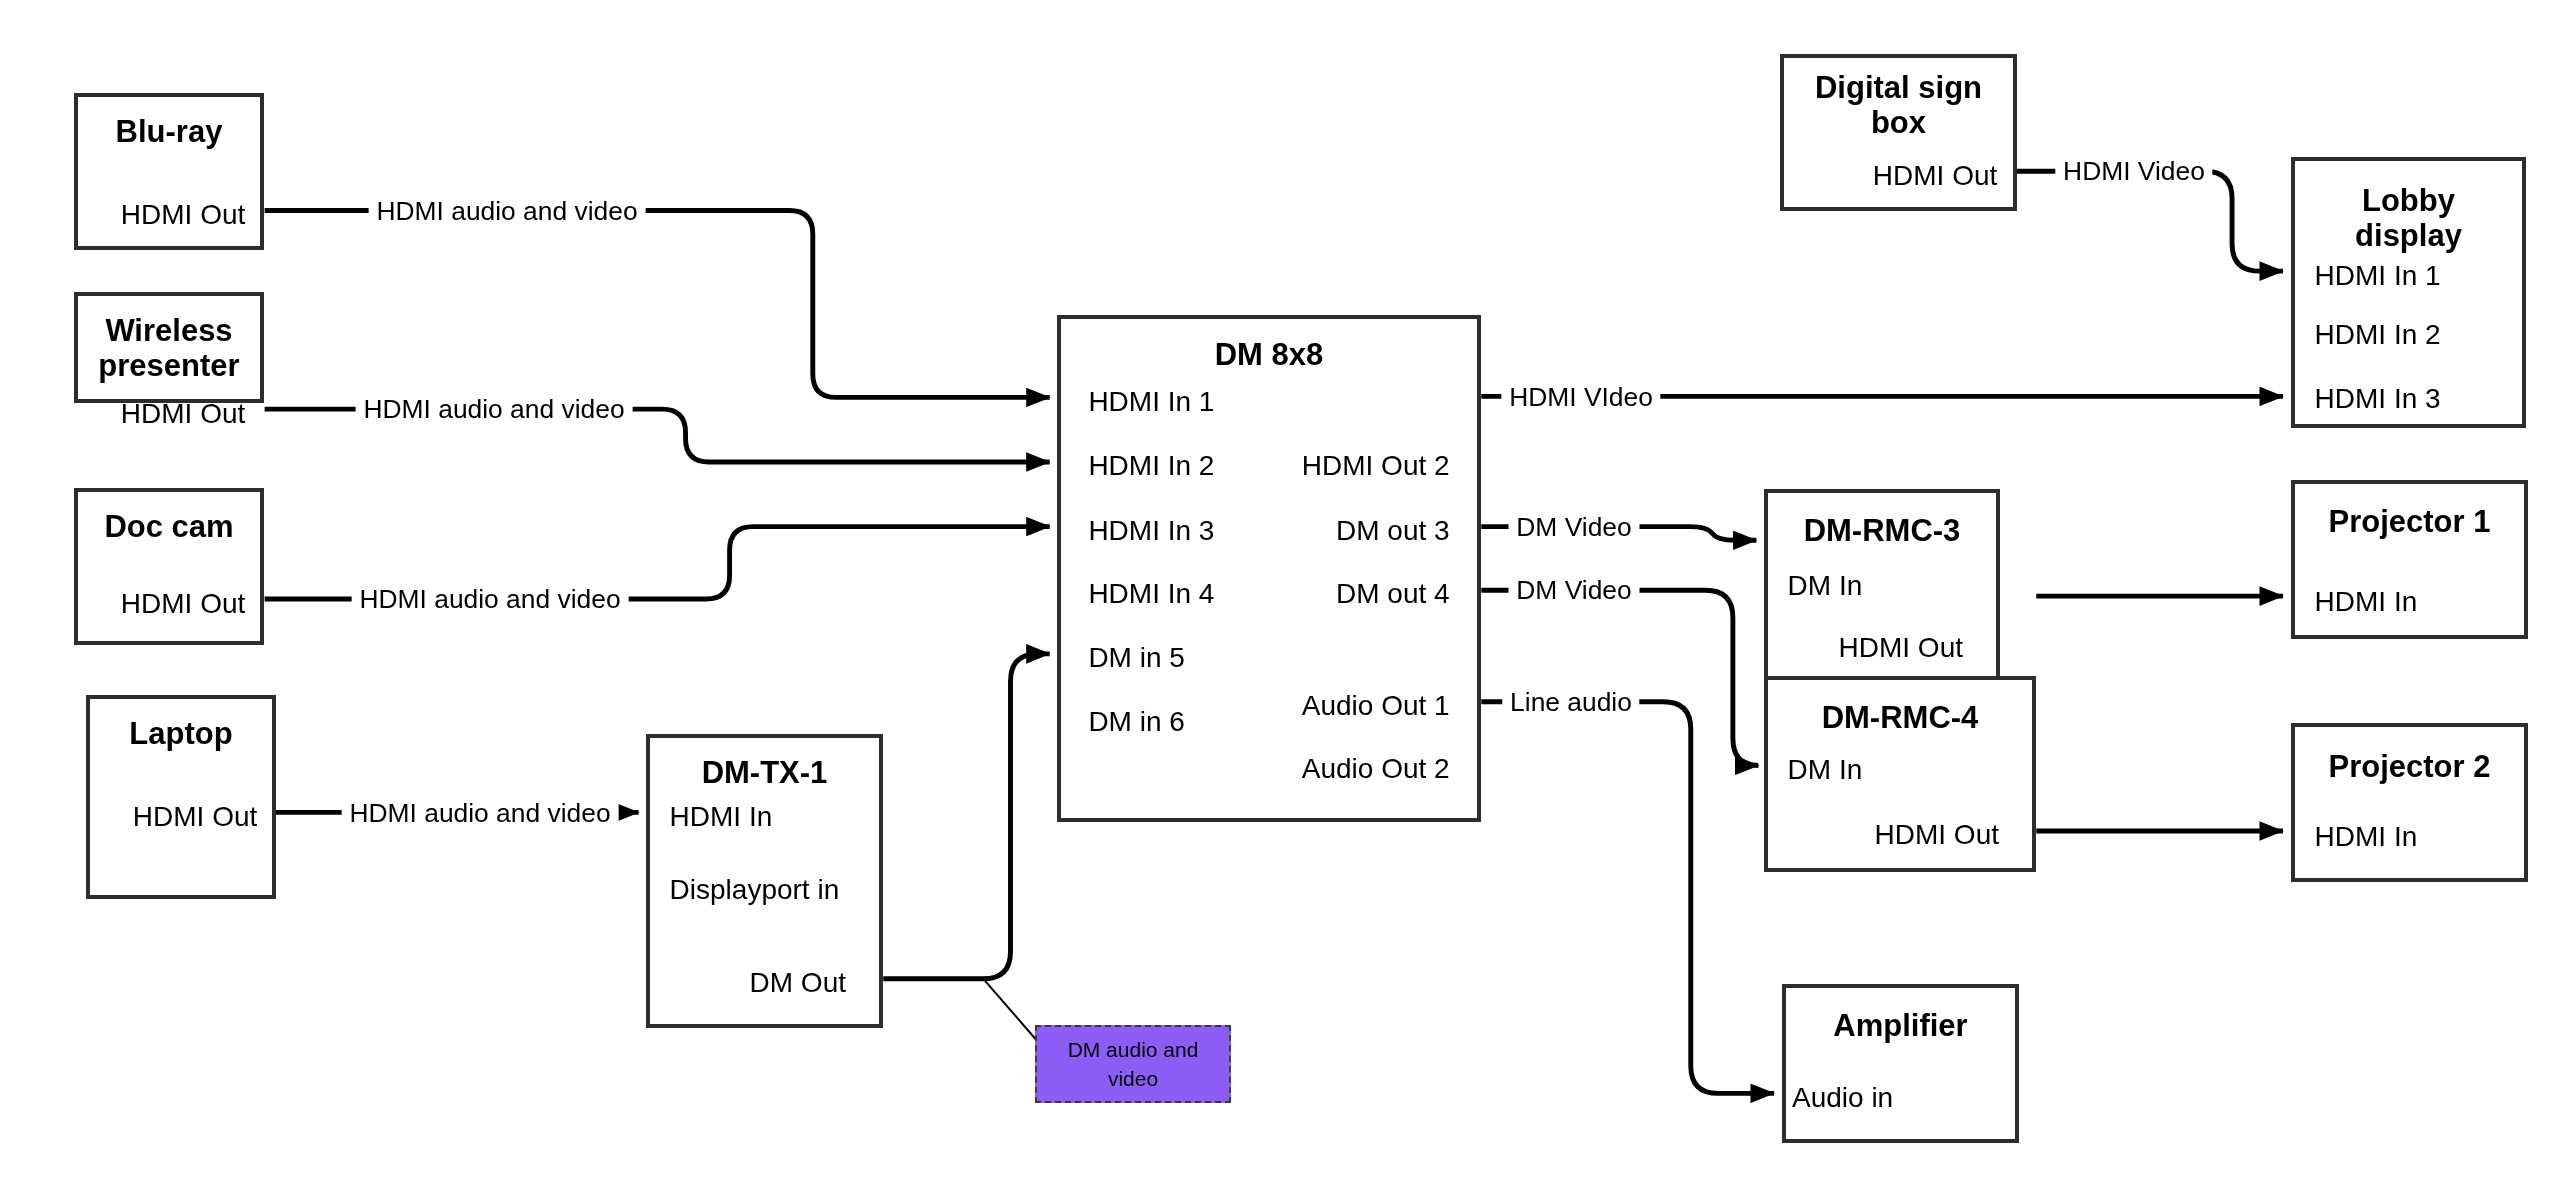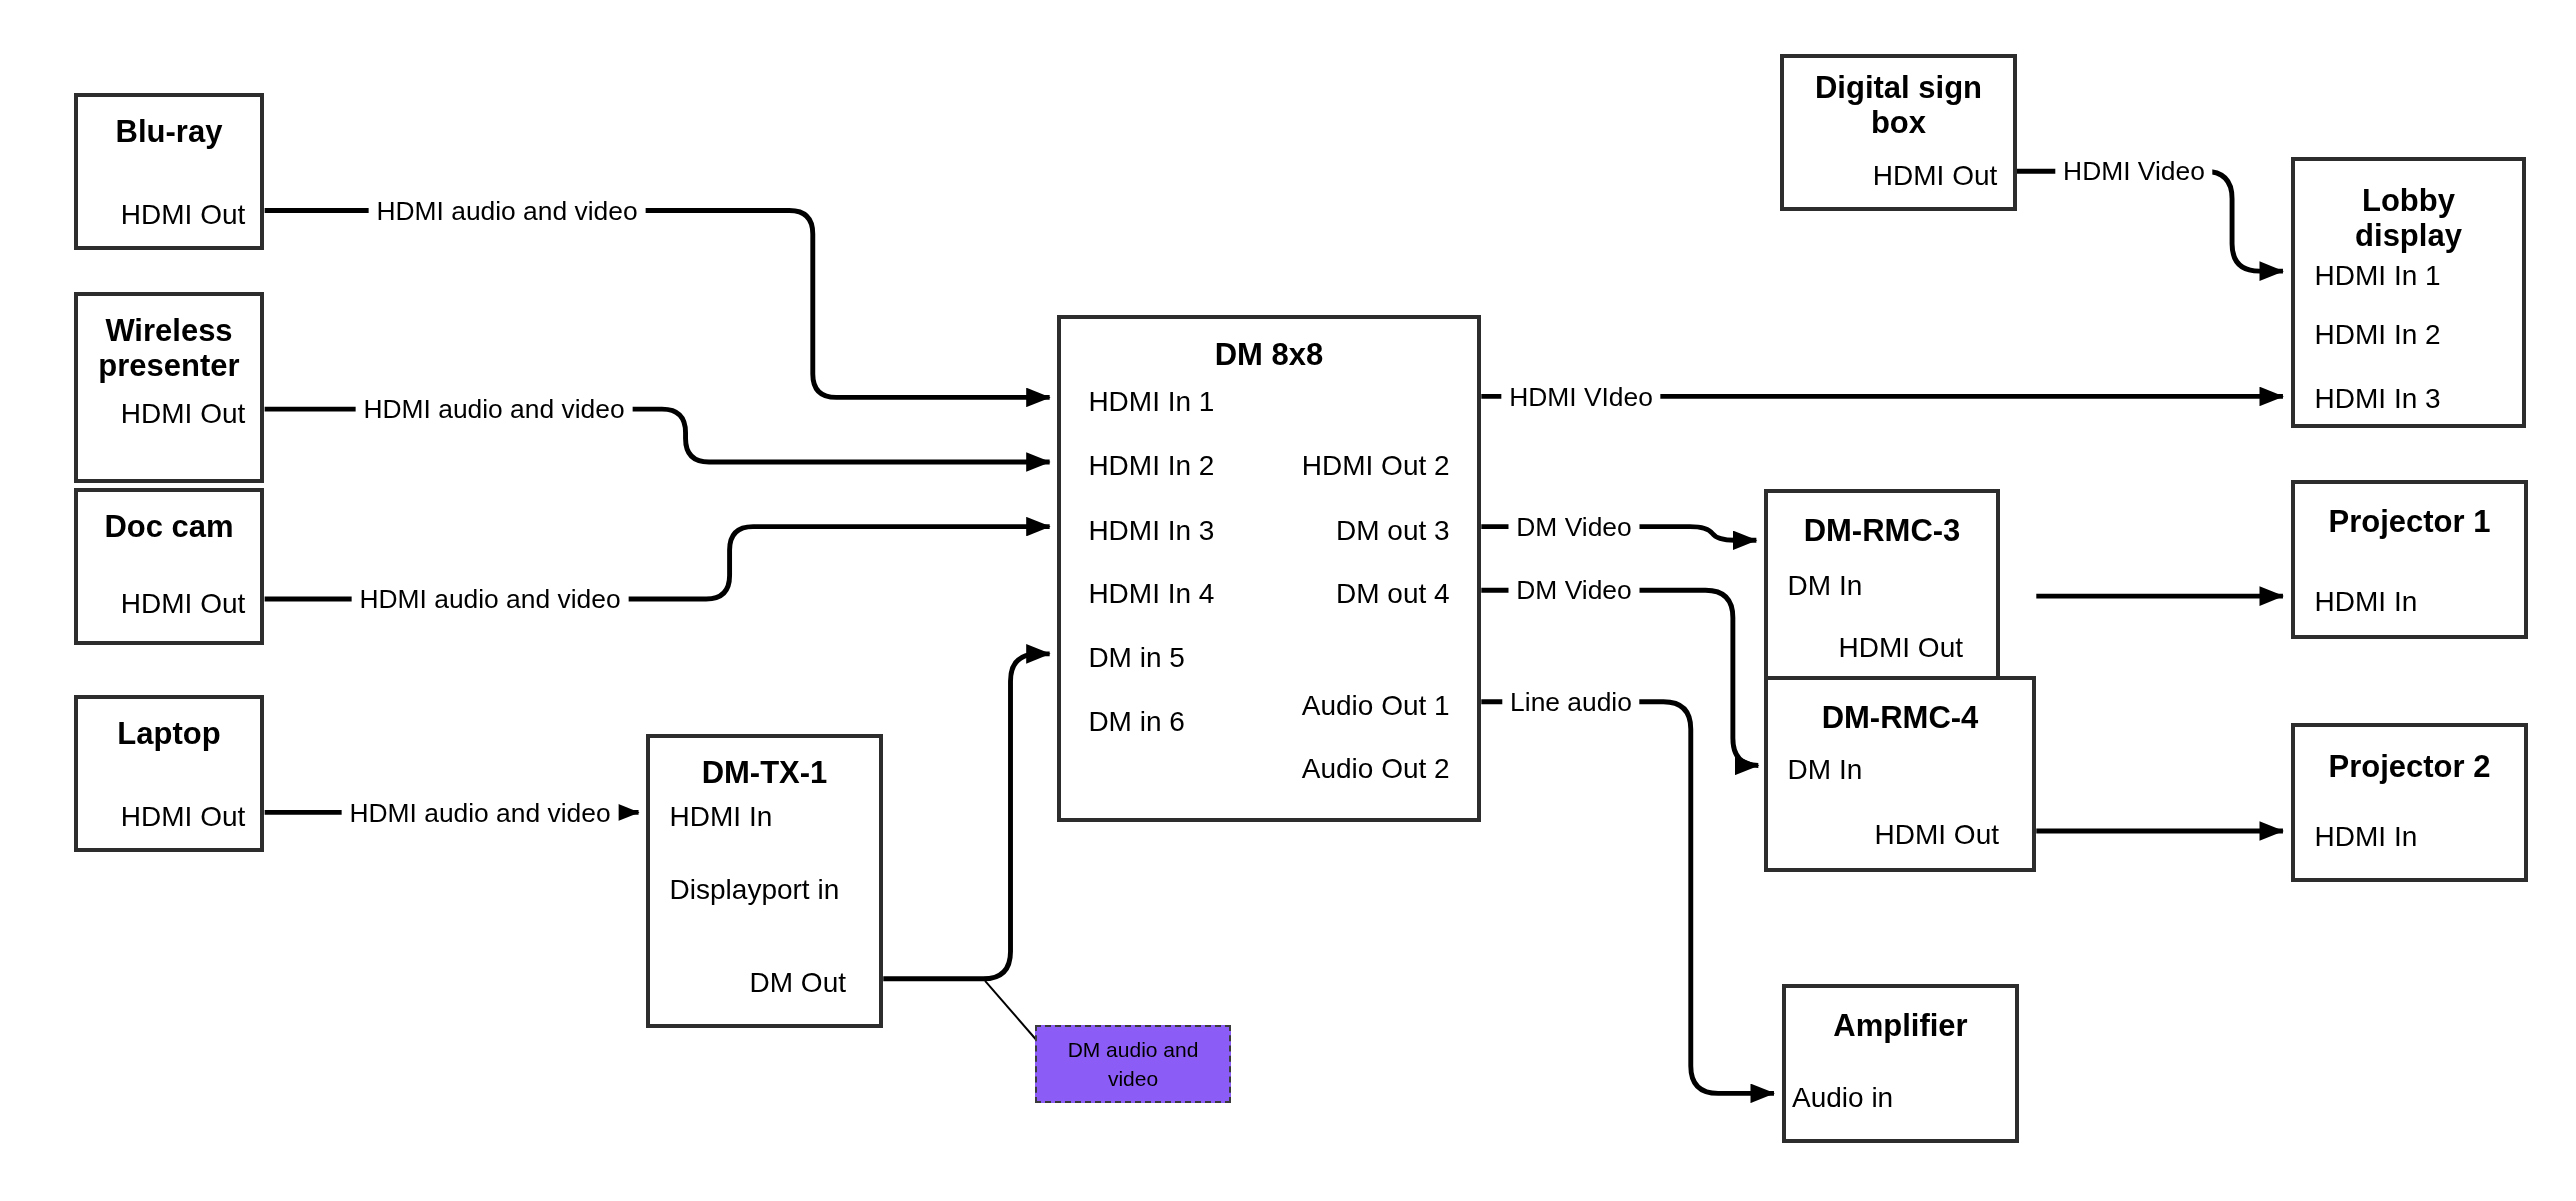--- a/index.html
+++ b/index.html
@@ -57,31 +57,31 @@
       <path d="M2080,609 H2332" marker-end="url(#arrow)"></path>
       <path d="M2080,849 H2332" marker-end="url(#arrow)"></path>
     </g>
   </svg>
 
   <div class="node" style="left:74px;top:93px;width:190px;height:157px;padding-left:48px;">
     <div class="title" style="top:16.6px;">Blu-ray</div>
     <span class="port r" style="top:101px;right:14.7px;left:0;">HDMI Out</span>
   </div>
 
-  <div class="node" style="left:74px;top:292px;width:190px;height:191px;">
+  <div class="node" style="left:74px;top:292px;width:190px;height:111px;">
     <div class="title" style="top:16.6px;">Wireless presenter</div>
     <span class="port r" style="top:101px;right:14.7px;left:0;">HDMI Out</span>
   </div>
 
   <div class="node" style="left:74px;top:488px;width:190px;height:157px;">
     <div class="title" style="top:16.6px;">Doc cam</div>
     <span class="port r" style="top:95px;right:14.7px;left:0;">HDMI Out</span>
   </div>
 
-  <div class="node" style="left:74px;top:695px;width:190px;height:157px;">
+  <div class="node" style="left:86px;top:695px;width:190px;height:204px;">
     <div class="title" style="top:16.6px;">Laptop</div>
     <span class="port r" style="top:101px;right:14.7px;left:0;">HDMI Out</span>
   </div>
 
   <div class="node" style="left:646px;top:734px;width:237px;height:294px;">
     <div class="title" style="top:16.6px;">DM-TX-1</div>
     <span class="port" style="top:62px;left:19.6px;">HDMI In</span>
     <span class="port" style="top:135px;left:19.6px;">Displayport in</span>
     <span class="port r" style="top:228px;right:33px;left:0;">DM Out</span>
   </div>

